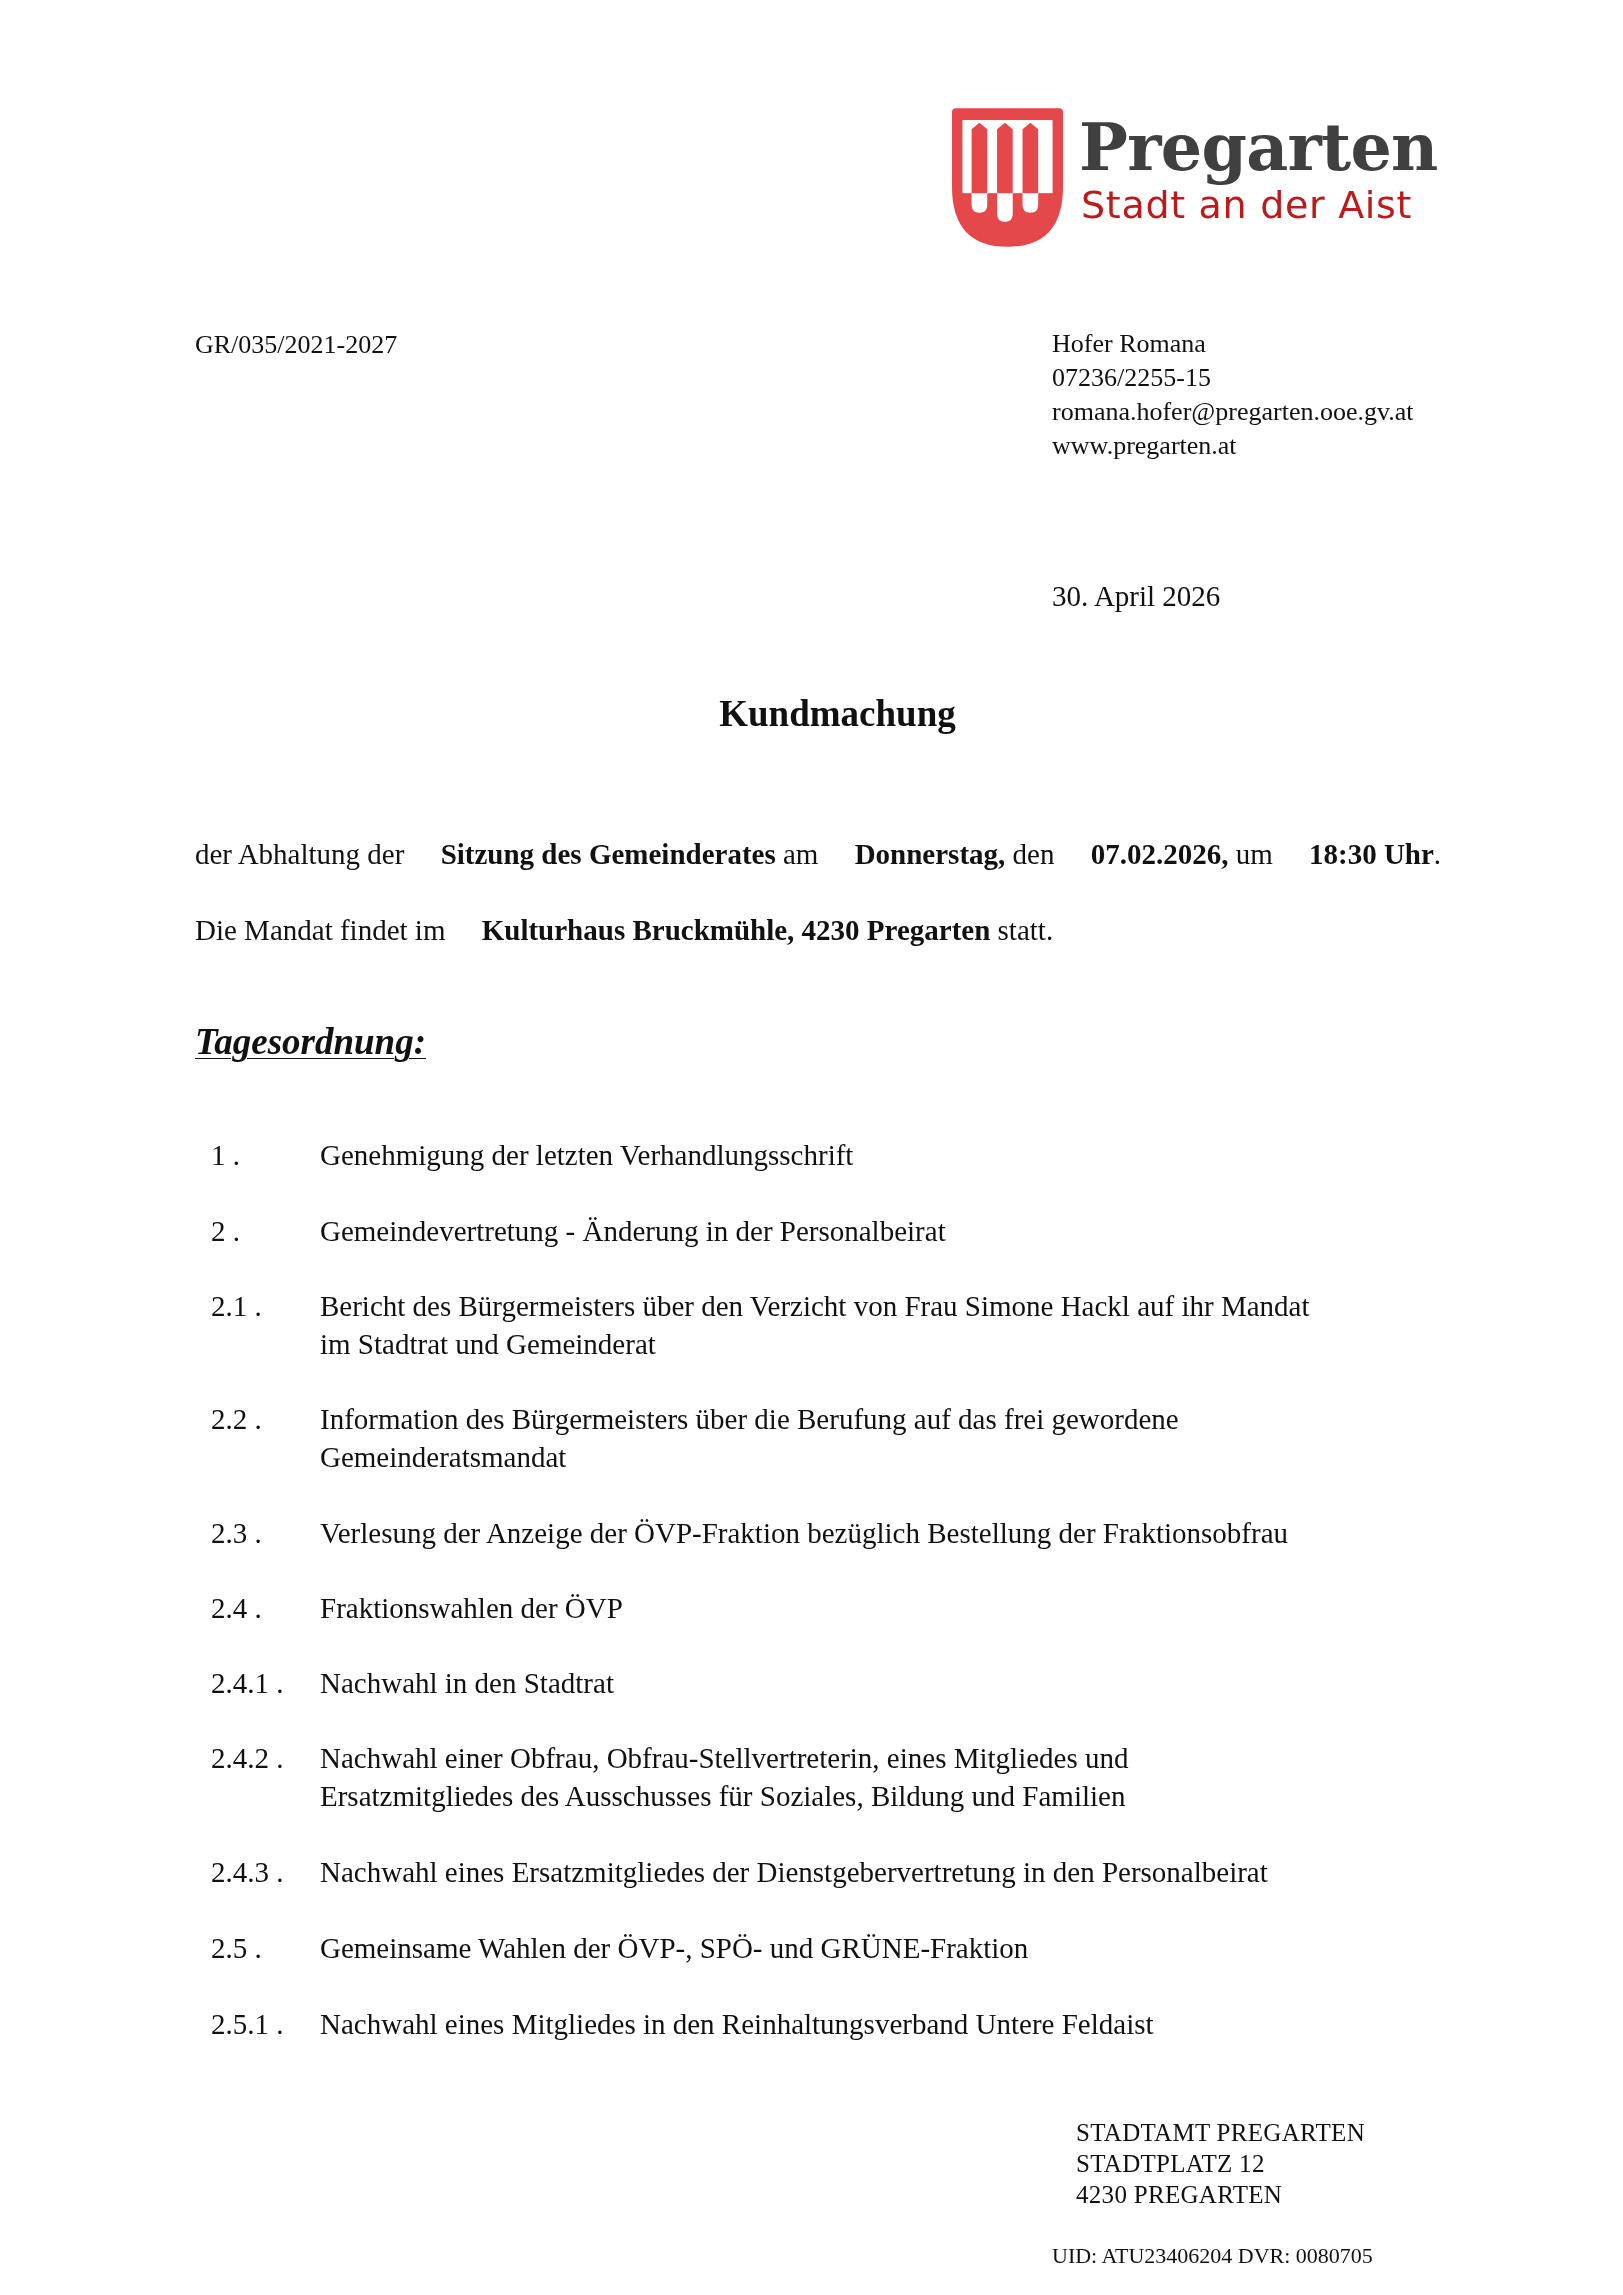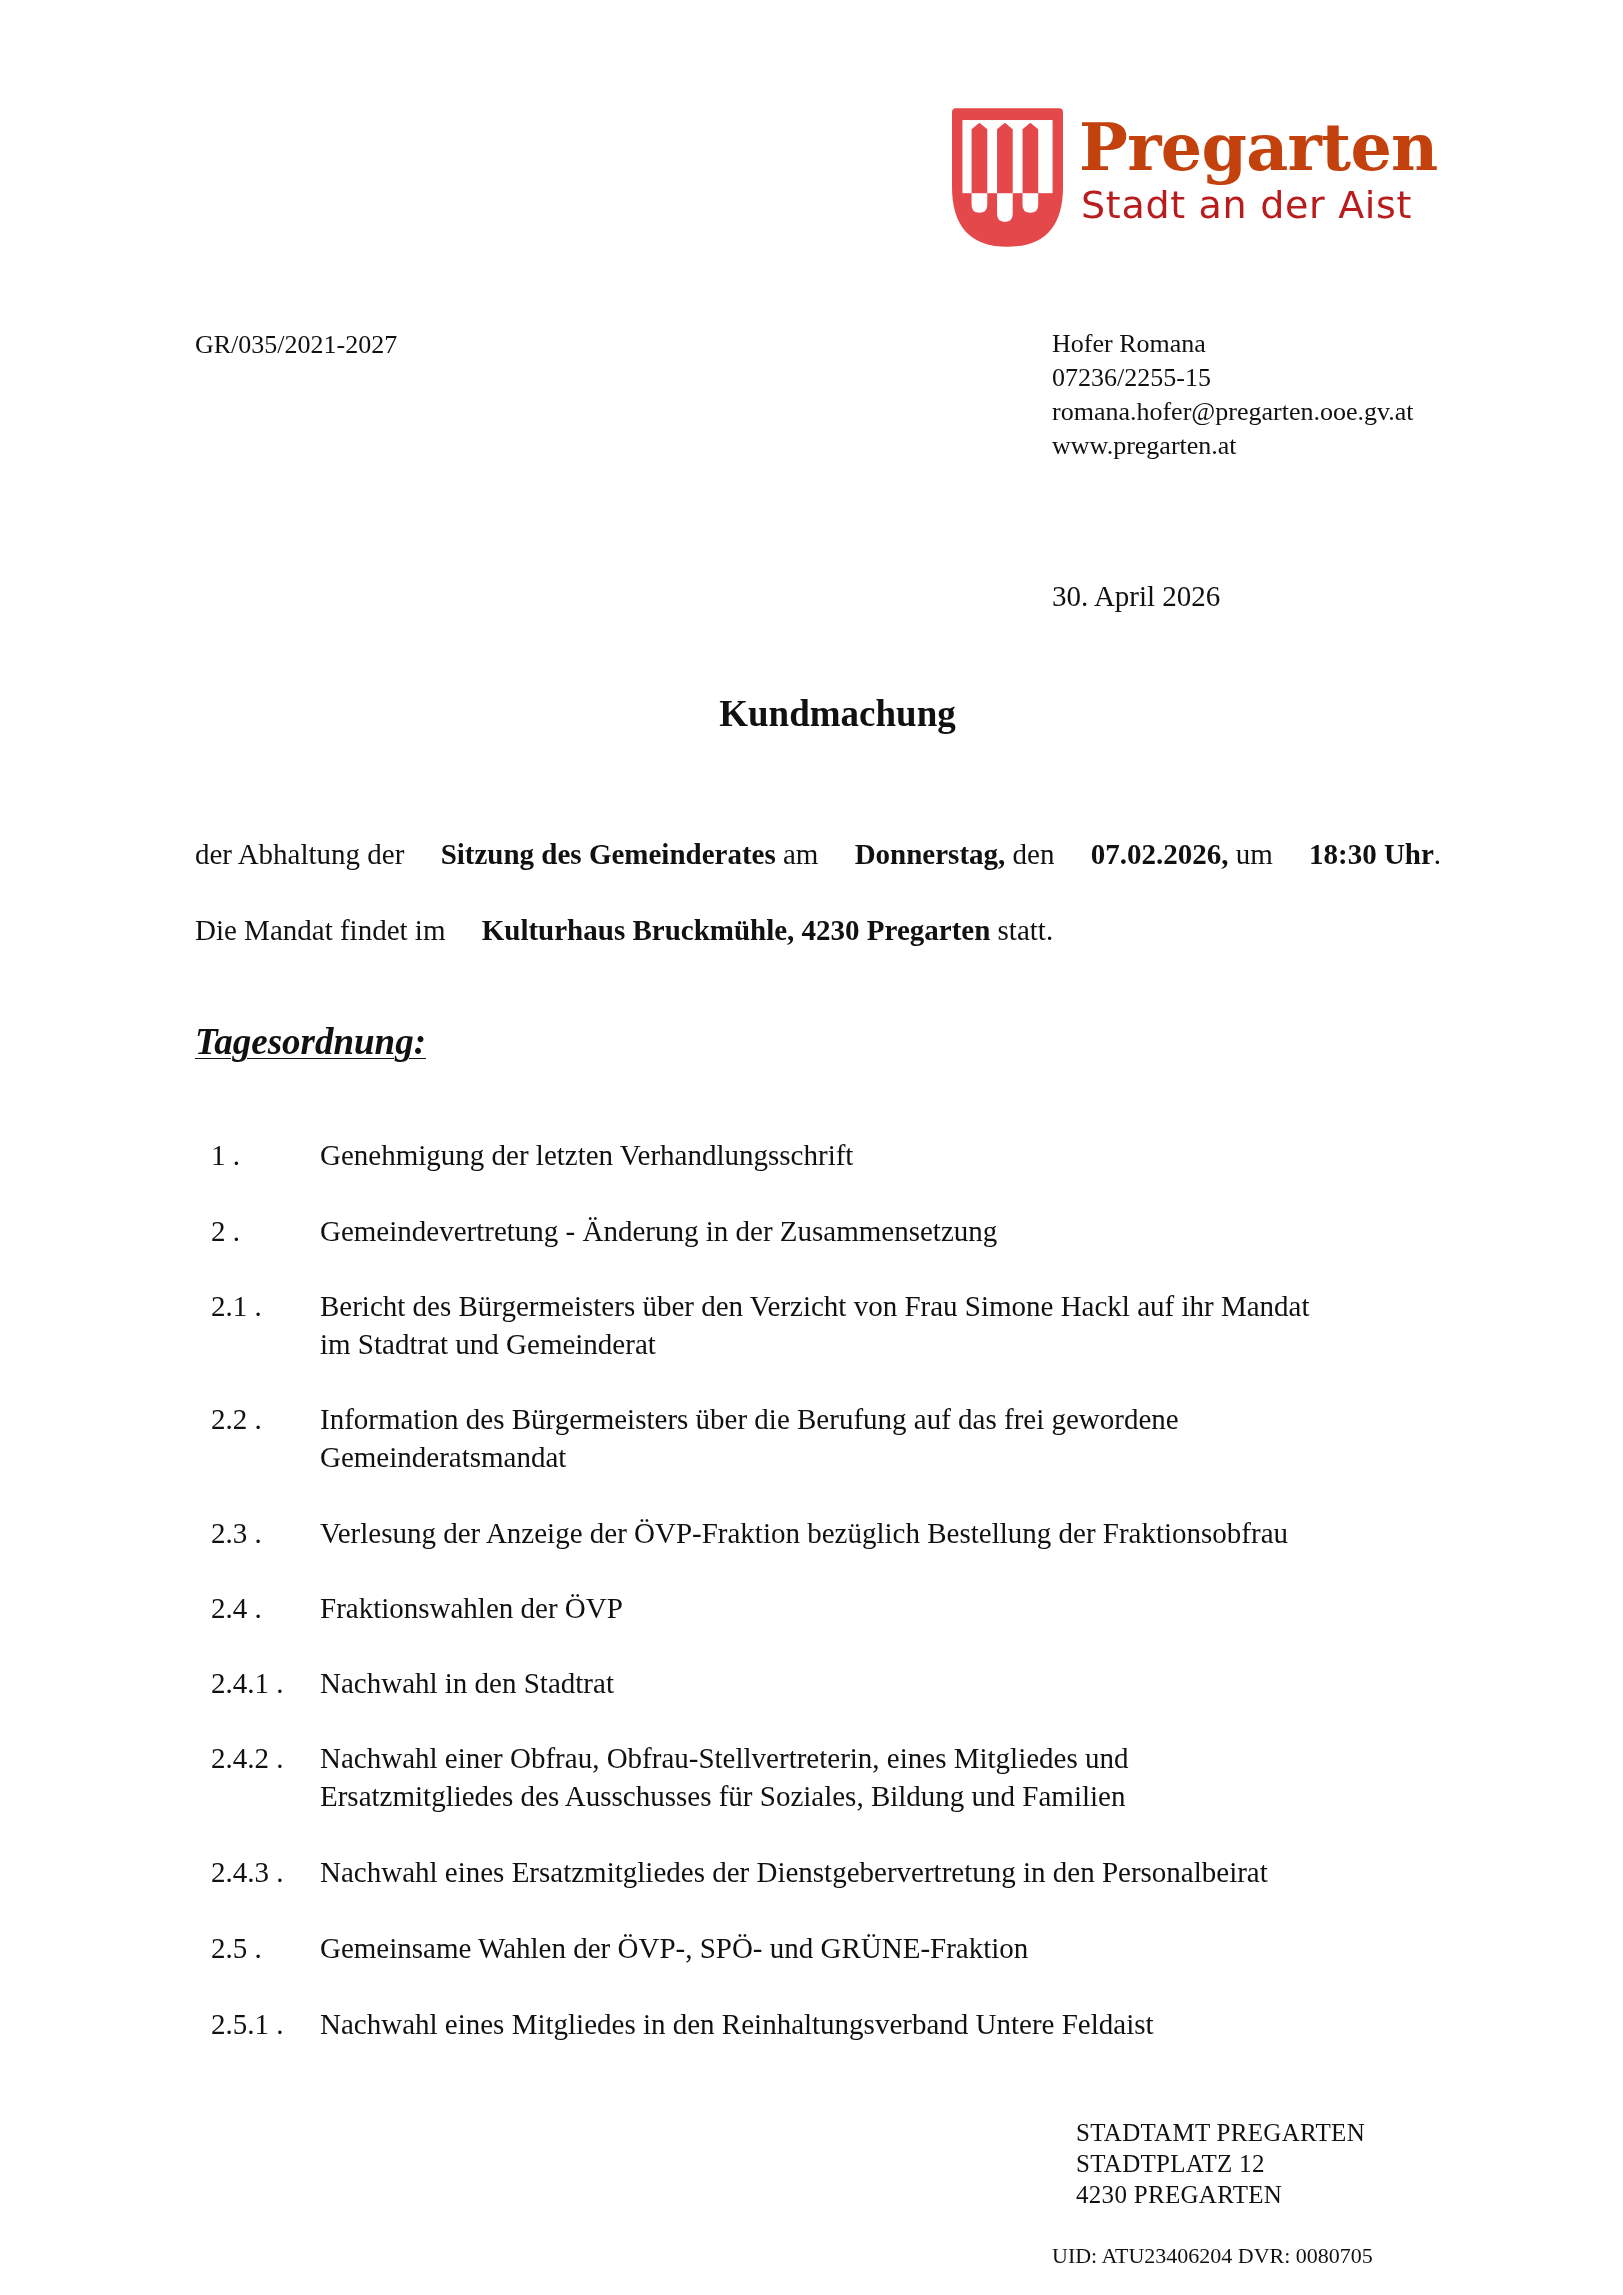--- a/index.html
+++ b/index.html
@@ -16,21 +16,21 @@
     color: #111111;
   }
   .abs { position: absolute; white-space: nowrap; }
 
   
   .logo-shield { position: absolute; left: 952px; top: 108px; width: 111px; height: 139px; }
   .logo-title {
     position: absolute; left: 1079px; top: 111px;
     font-family: "DejaVu Serif", "Liberation Serif", serif;
     font-weight: bold; font-size: 65px; line-height: 72px;
-    color: #c2410c; letter-spacing: -0.7px;
+    color: #404040; letter-spacing: -0.7px;
   }
   .logo-sub {
     position: absolute; left: 1081px; top: 182px;
     font-family: "DejaVu Sans", "Liberation Sans", sans-serif;
     font-weight: normal; font-size: 38px; line-height: 46px;
     color: #b91c1c; letter-spacing: 0.7px;
   }
 
   .meta { font-size: 26px; line-height: 34px; }
   .ref { left: 195px; top: 328px; }
@@ -106,21 +106,21 @@
 
 <div class="abs agenda-heading">Tagesordnung:</div>
 
 <div>
   <div class="agenda-item" style="top:1136px">
     <span class="agenda-num">1 .</span>
     <span class="agenda-text">Genehmigung der letzten Verhandlungsschrift</span>
   </div>
   <div class="agenda-item" style="top:1212px">
     <span class="agenda-num">2 .</span>
-    <span class="agenda-text">Gemeindevertretung - Änderung in der Zusammensetzung</span>
+    <span class="agenda-text">Gemeindevertretung - Änderung in der Personalbeirat</span>
   </div>
   <div class="agenda-item" style="top:1287px">
     <span class="agenda-num">2.1 .</span>
     <span class="agenda-text">Bericht des Bürgermeisters über den Verzicht von Frau Simone Hackl auf ihr Mandat
 im Stadtrat und Gemeinderat</span>
   </div>
   <div class="agenda-item" style="top:1400px">
     <span class="agenda-num">2.2 .</span>
     <span class="agenda-text">Information des Bürgermeisters über die Berufung auf das frei gewordene
 Gemeinderatsmandat</span>

